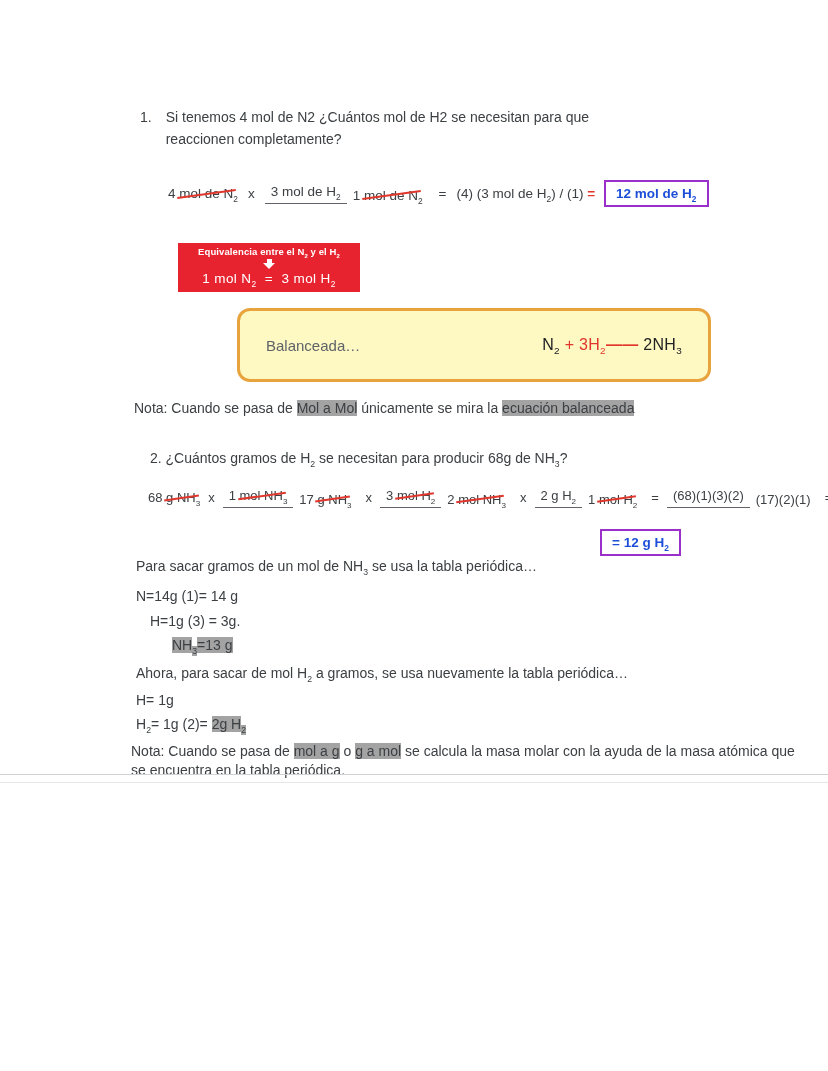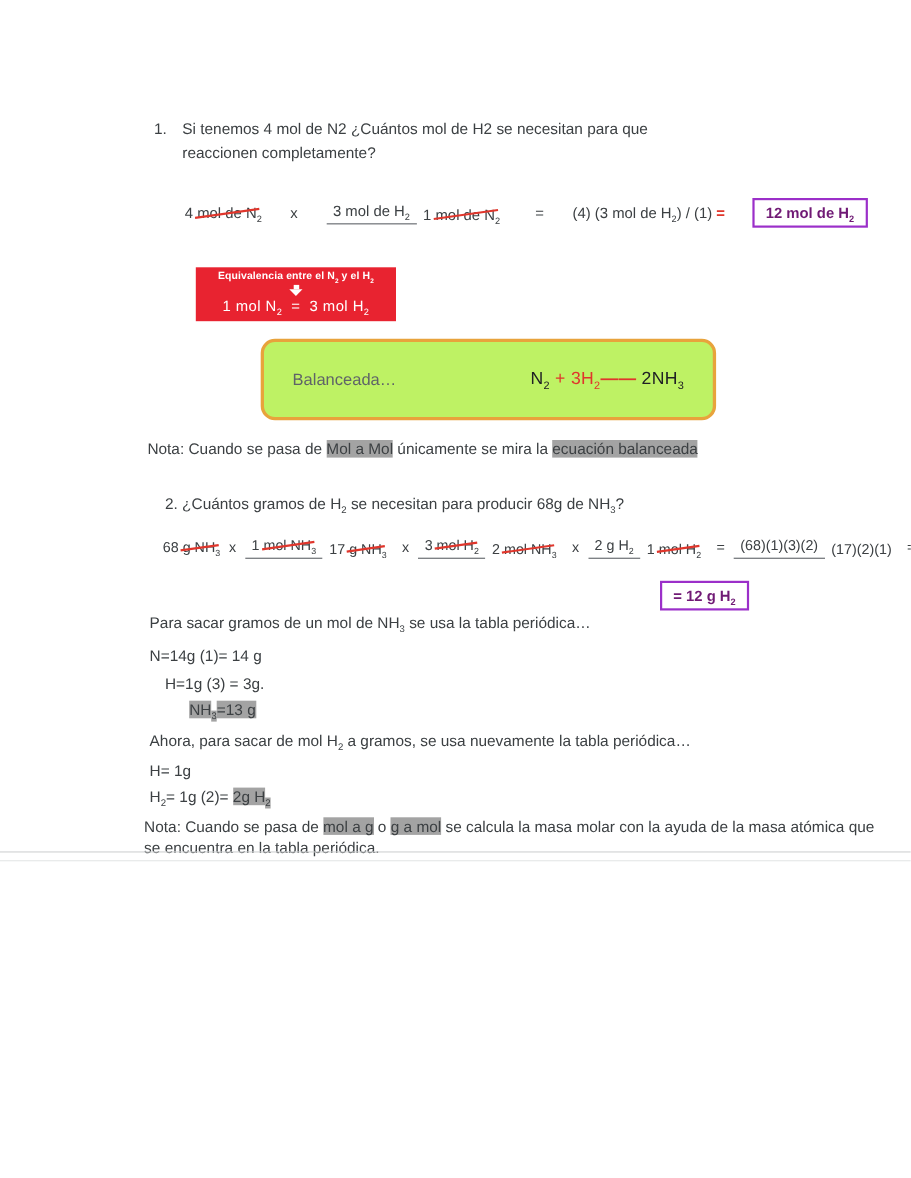--- a/index.html
+++ b/index.html
@@ -2,53 +2,53 @@
 <html><head>
 <meta charset="utf-8">
 <style>
   *{box-sizing:border-box}
   html,body{margin:0;padding:0}
   body{
     width:828px;height:1071px;background:#ffffff;position:relative;overflow:hidden;
     font-family:"Liberation Sans",sans-serif;color:#3c4043;
   }
   .abs{position:absolute}
-  .row{display:flex;align-items:center;gap:25px;white-space:nowrap}
+  .row{display:flex;align-items:center;gap:9px;white-space:nowrap}
   sub{font-size:0.62em;line-height:0}
   .red{color:#e0362c}
   .hl{background:#a3a3a3}
   .bold{font-weight:700}
   .struck{position:relative;display:inline-block}
   .struck::after{
     content:"";position:absolute;left:-2px;right:-3px;top:46%;height:1.6px;
     background:#e0362c;transform:rotate(-8deg);pointer-events:none;
   }
   .frac{display:inline-flex;flex-direction:row;align-items:center}
   .frac .num{padding:1px 6px 4px;border-bottom:1.5px solid #5f6368}
   .frac .den{padding:4px 6px 1px}
   .op{padding:0 1px}
   .purple-box{
-    border:2.5px solid #9b2fc9;padding:4px 10px;font-weight:700;color:#701a75;
+    border:2.5px solid #9b2fc9;padding:4px 10px;font-weight:700;color:#1d4ed8;
     font-size:13.5px;background:#ffffff;white-space:nowrap;
   }
   
   .q1{left:140px;top:106px;width:520px;display:flex;gap:14px;font-size:14px;line-height:22px}
   .q1 .qnum{flex:0 0 auto}
   
   .calc1{left:168px;top:180px;font-size:13.5px}
   
   .equiv{left:178px;top:243px;width:182px;background:#e82330;color:#fff;text-align:center;padding:3px 2px 6px}
   .equiv-title{font-size:9.5px;font-weight:700;letter-spacing:0.1px}
   .arrow-stem{width:5px;height:4px;background:#fff;margin:2px auto 0}
   .arrow-head{width:0;height:0;border-left:6px solid transparent;border-right:6px solid transparent;border-top:6px solid #fff;margin:0 auto}
   .equiv-eq{font-size:13.5px;font-weight:400;letter-spacing:0.4px;margin-top:2px}
   
   .balanced{
-    left:237px;top:308px;width:414px;height:74px;border:3px solid #e8a33c;border-radius:13px;
-    display:flex;justify-content:space-between;align-items:center;padding:0 26px;background:#bef264;
+    left:237px;top:308px;width:474px;height:74px;border:3px solid #e8a33c;border-radius:13px;
+    display:flex;justify-content:space-between;align-items:center;padding:0 26px;background:#fef9c3;
   }
   .balanced-label{color:#5f6368;font-size:15px}
   .balanced-eq{font-size:16px;color:#202124;letter-spacing:0.3px;white-space:nowrap}
   
   .para{font-size:14px;line-height:18px}
   .nota1{left:134px;top:399px;white-space:nowrap}
   .q2{left:150px;top:449px;white-space:nowrap}
   
   .calc2{left:148px;top:487px;font-size:13px;gap:7px}
   .result2{left:600px;top:533px}

